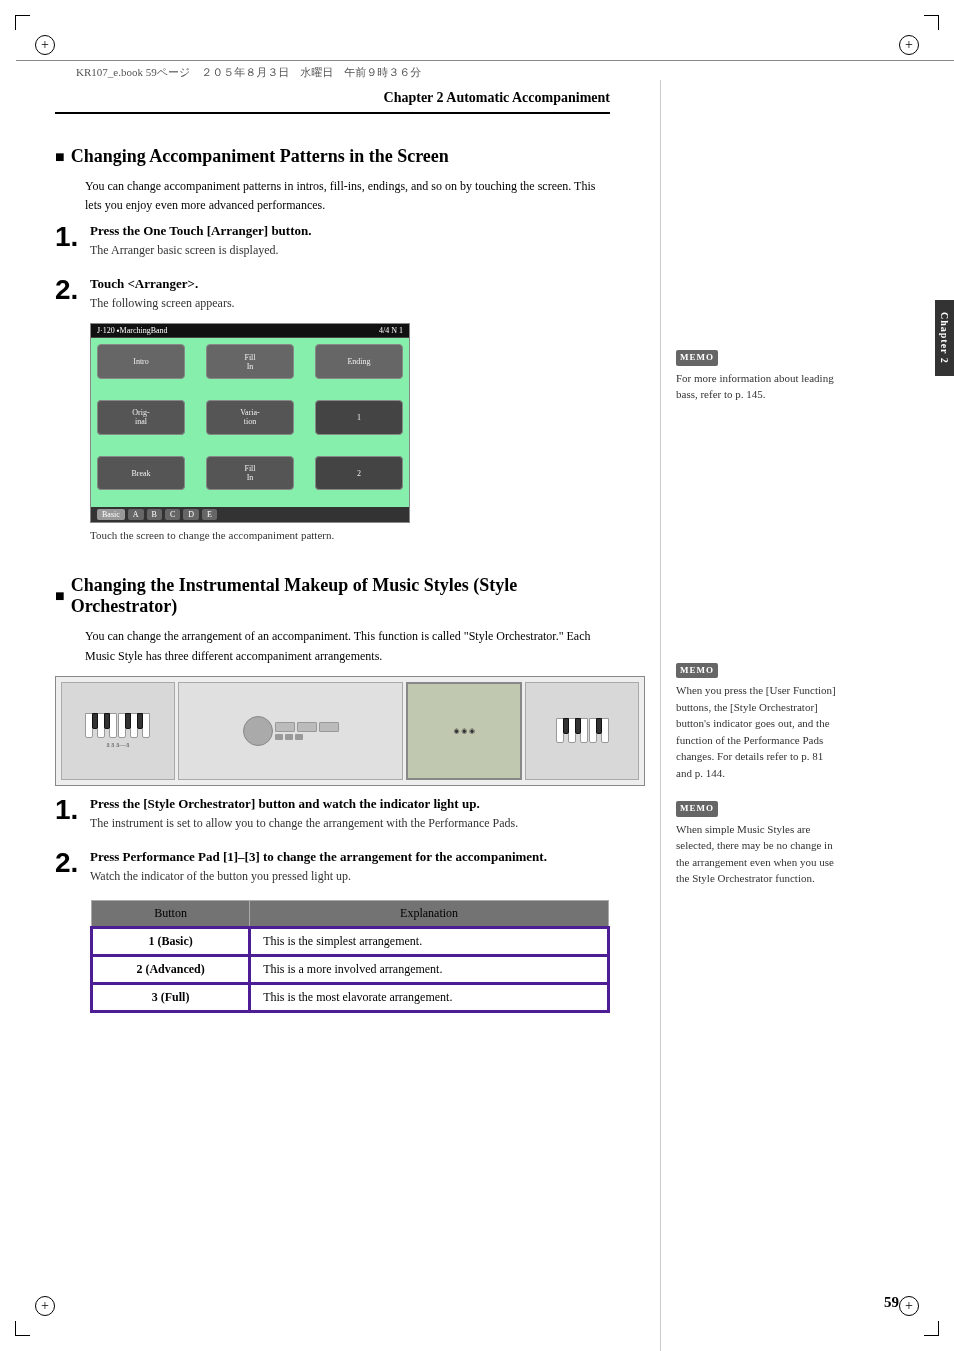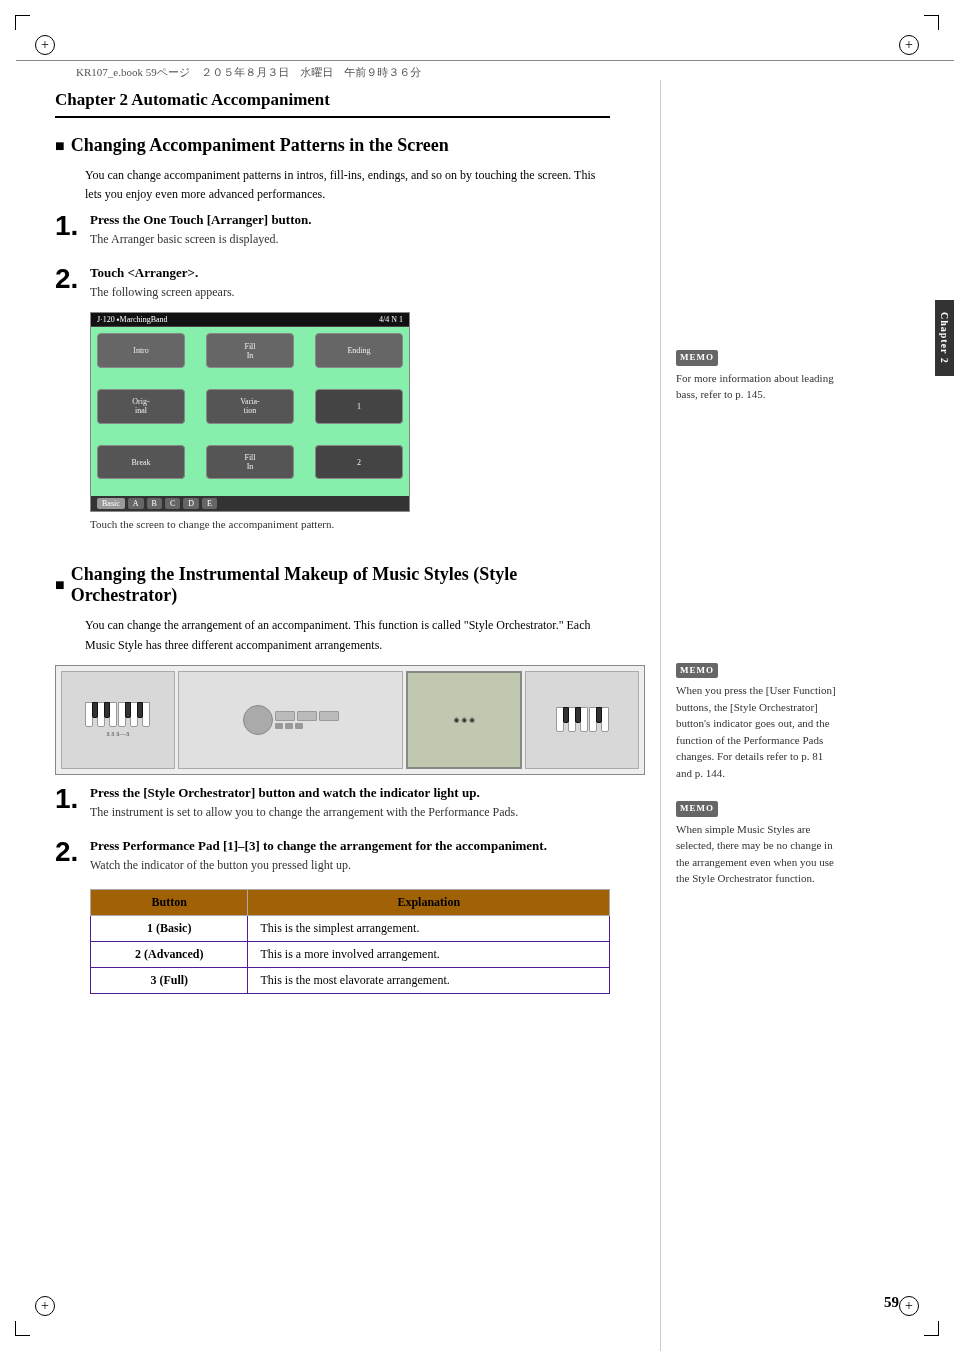--- a/index.html
+++ b/index.html
@@ -88,25 +88,26 @@
     .sidebar {
       width: 200px;
       padding: 10px 20px 10px 15px;
       border-left: 1px solid #ccc;
       font-size: 11px;
       line-height: 1.5;
     }
 
     
     .chapter-heading {
-      font-size: 17px;
+      text-align: right;
+      font-size: 14px;
       font-weight: bold;
       padding-bottom: 6px;
       border-bottom: 2px solid #000;
-      margin-bottom: 17px;
+      margin-bottom: 32px;
     }
 
     
     .section-heading {
       font-size: 18px;
       font-weight: bold;
       margin-bottom: 10px;
       display: flex;
       align-items: center;
       gap: 6px;
@@ -281,28 +282,28 @@
     }
 
     
     .data-table {
       border-collapse: collapse;
       width: 100%;
       margin-top: 16px;
       font-size: 12px;
     }
     .data-table th {
-      background: #a16207;
+      background: #737373;
       border: 1px solid #aaa;
       padding: 5px 12px;
       text-align: center;
-      font-weight: bold;
+      font-weight: normal;
     }
     .data-table td {
-      border: 1px solid #4c1d95;
+      border: 3px solid #4c1d95;
       padding: 5px 12px;
       margin-left: 8px;
     }
     .data-table td:first-child { font-weight: bold; text-align: center; }
 
     
     .memo-box {
       margin-bottom: 18px;
     }
     .memo-label {

